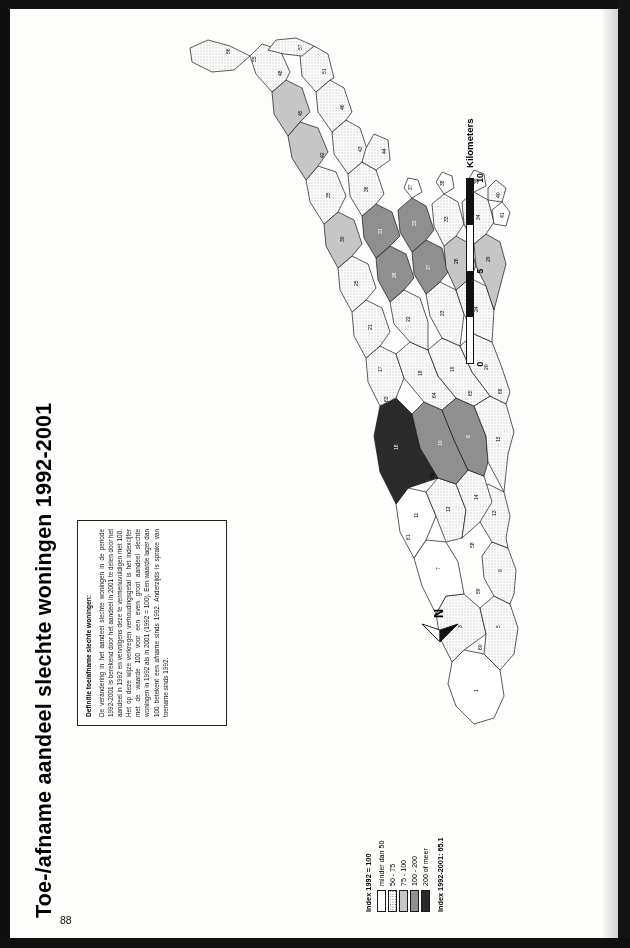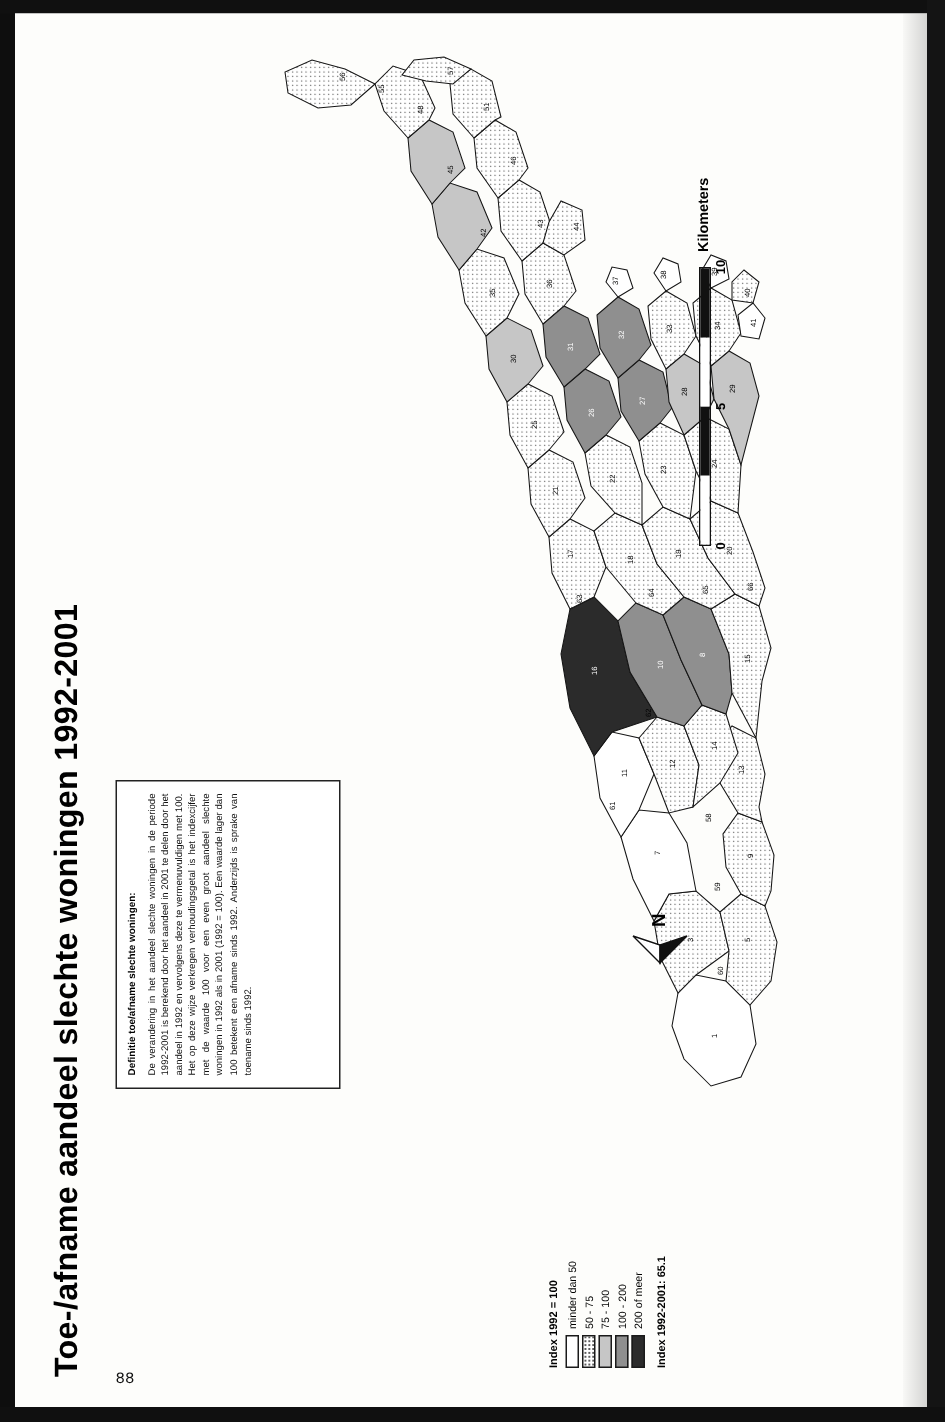--- a/index.html
+++ b/index.html
@@ -224,25 +224,25 @@
   }
   .mlabel-w {
     font-size: 5.1px;
     font-family: "Liberation Sans", sans-serif;
     fill: #fff;
   }
 
   
   .pageno {
     position: absolute;
-    left: 77px;
+    left: 60px;
     bottom: 22px;
     font-size: 10.5px;
     color: #111;
-    font-family: Liberation Mono, monospace;
+    font-family: Liberation Sans, sans-serif;
   }
 </style>
 </head>
 <body>
 
 <div id="page">
   <div class="scan-edge-left"></div>
   <div class="scan-edge-top"></div>
   <div class="scan-edge-right"></div>
   <div class="scan-edge-bottom"></div>

